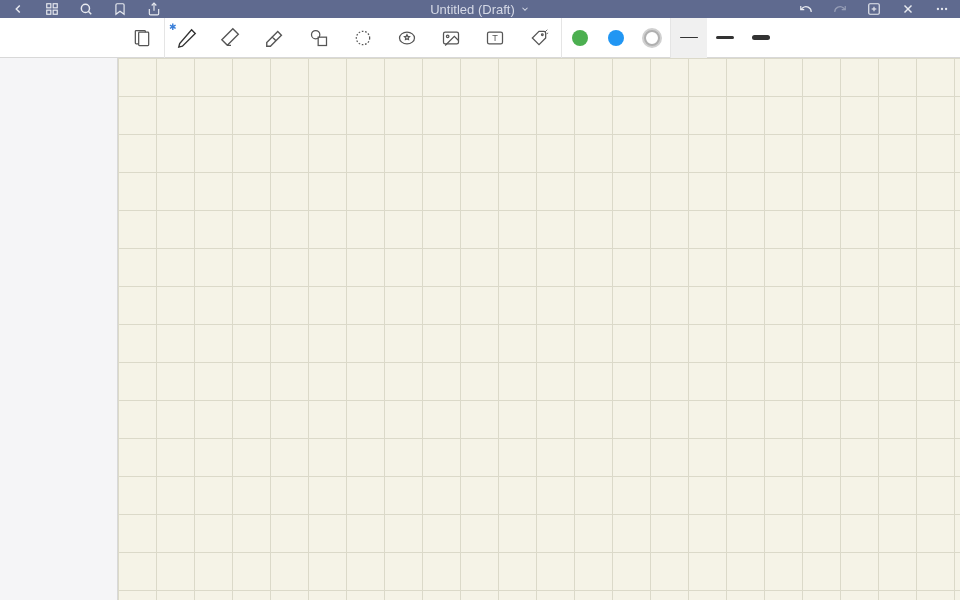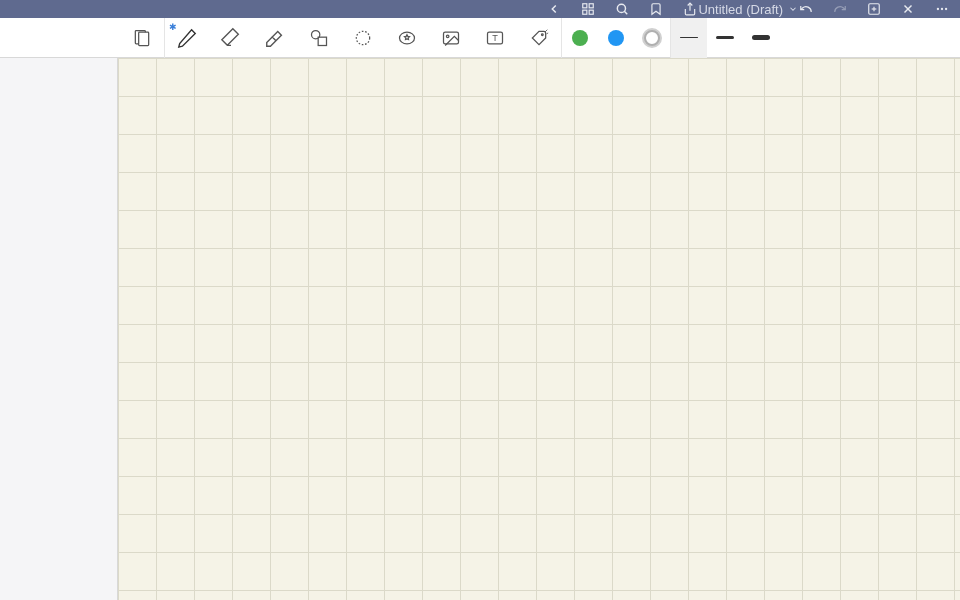--- a/index.html
+++ b/index.html
@@ -8,21 +8,21 @@
       background: #f0f0f0;
       width: 960px;
       height: 600px;
       overflow: hidden;
     }
     .header {
       height: 18px;
       background: #5f6a8f;
       display: flex;
       align-items: center;
-      justify-content: flex-end;
+      justify-content: space-between;
       padding: 0 10px;
       color: #e8eaf0;
     }
     .header-left, .header-right {
       display: flex;
       align-items: center;
       gap: 18px;
     }
     .header-center {
       display: flex;

